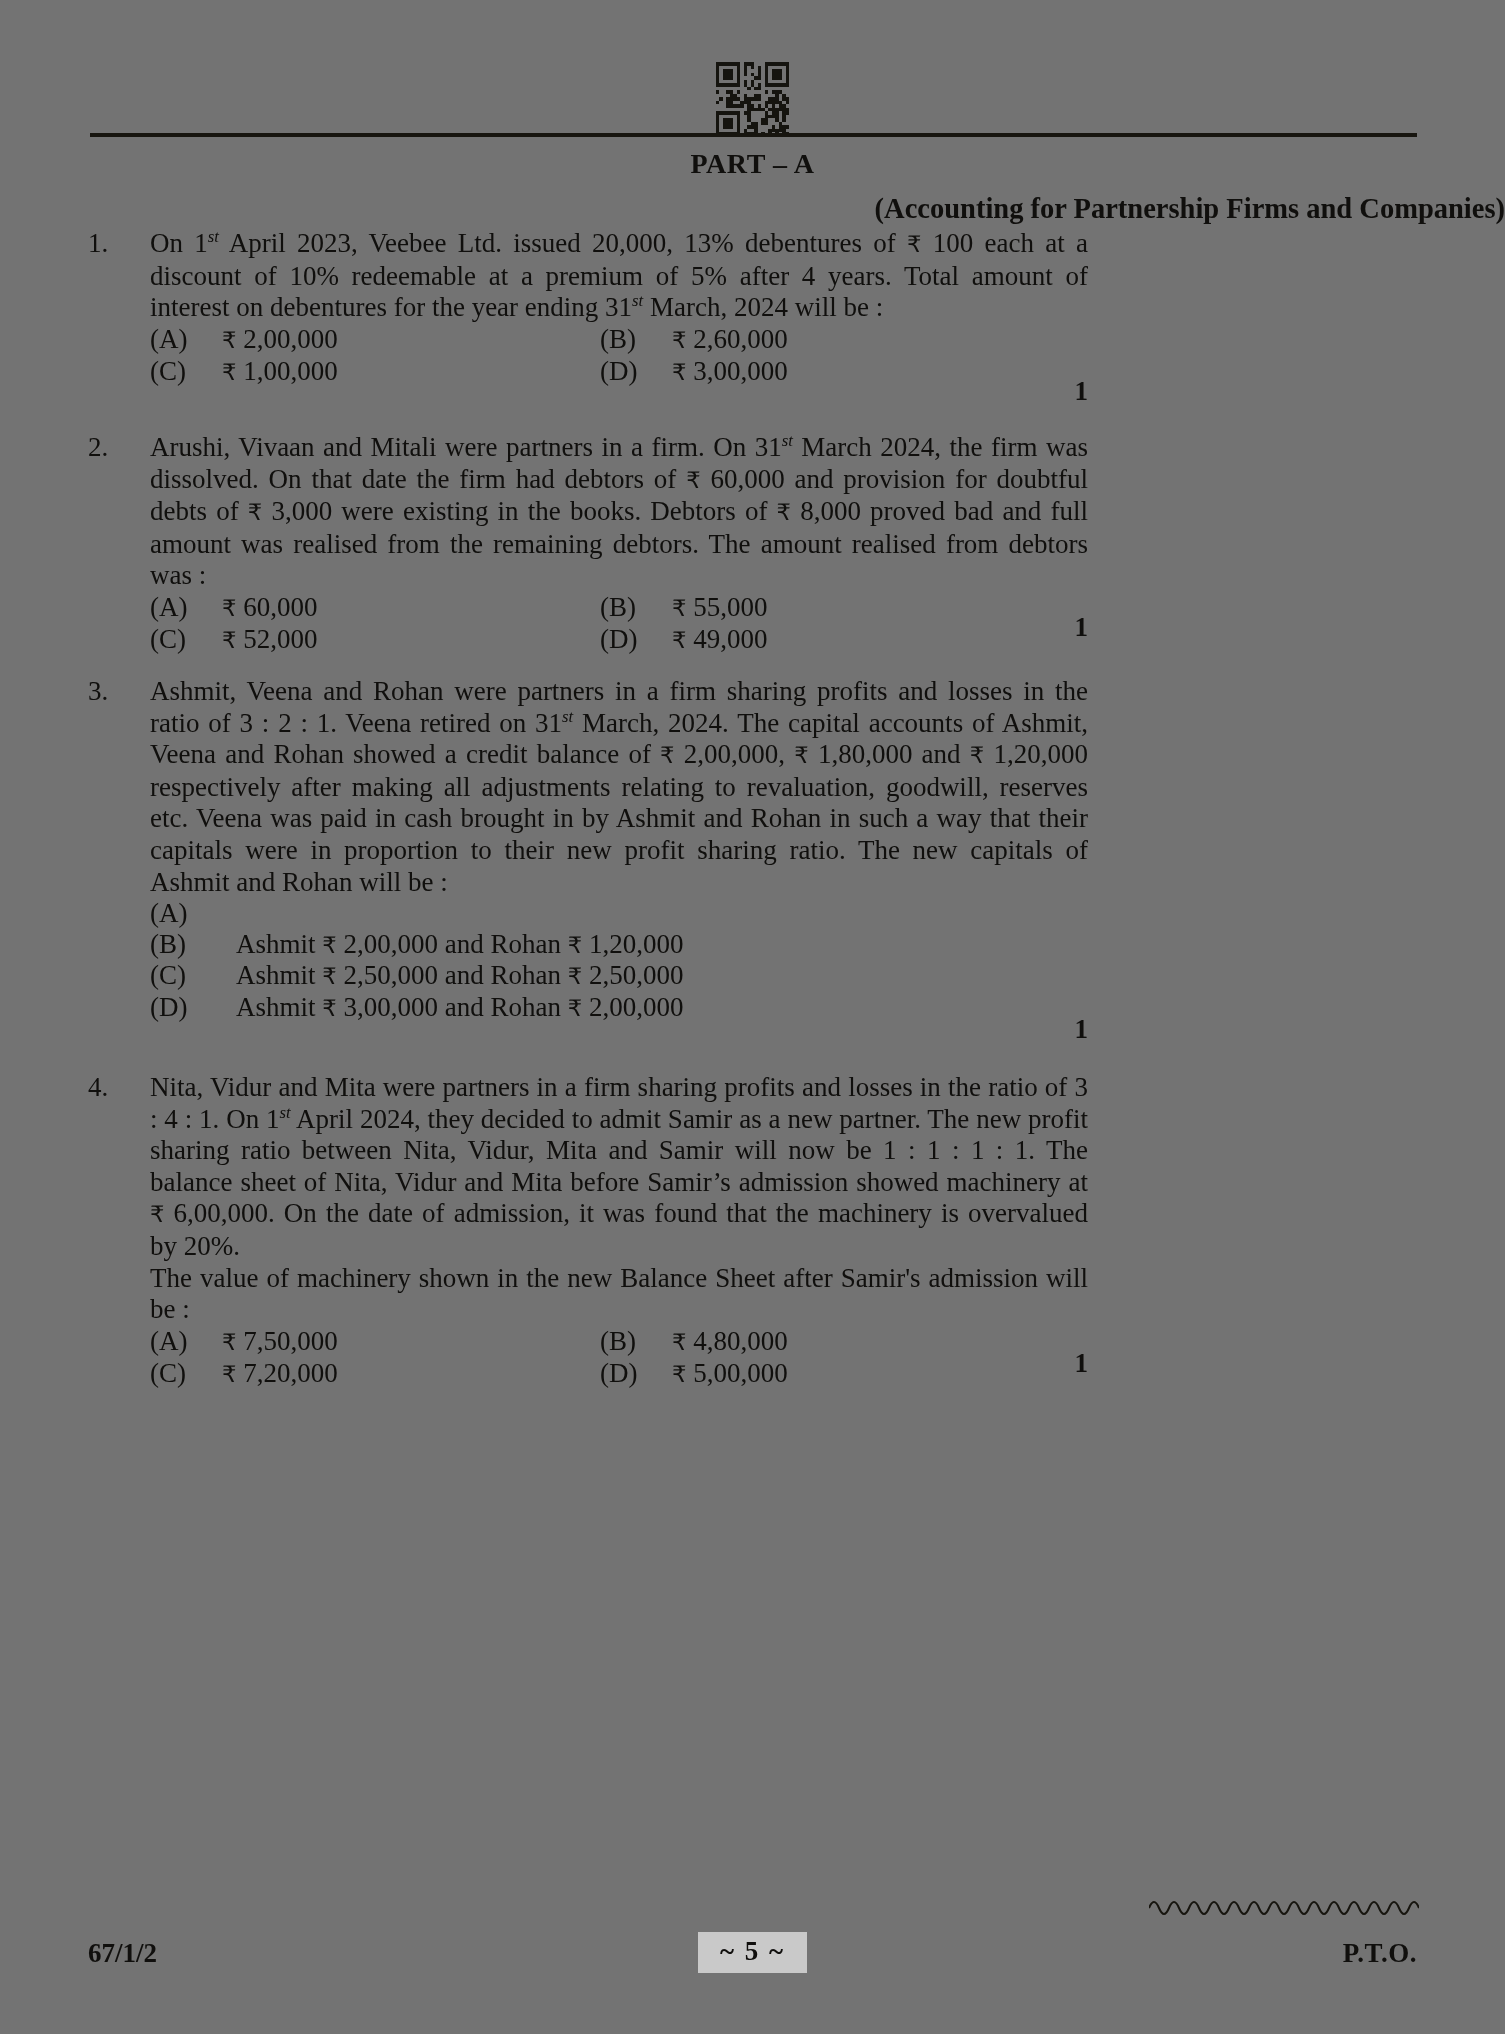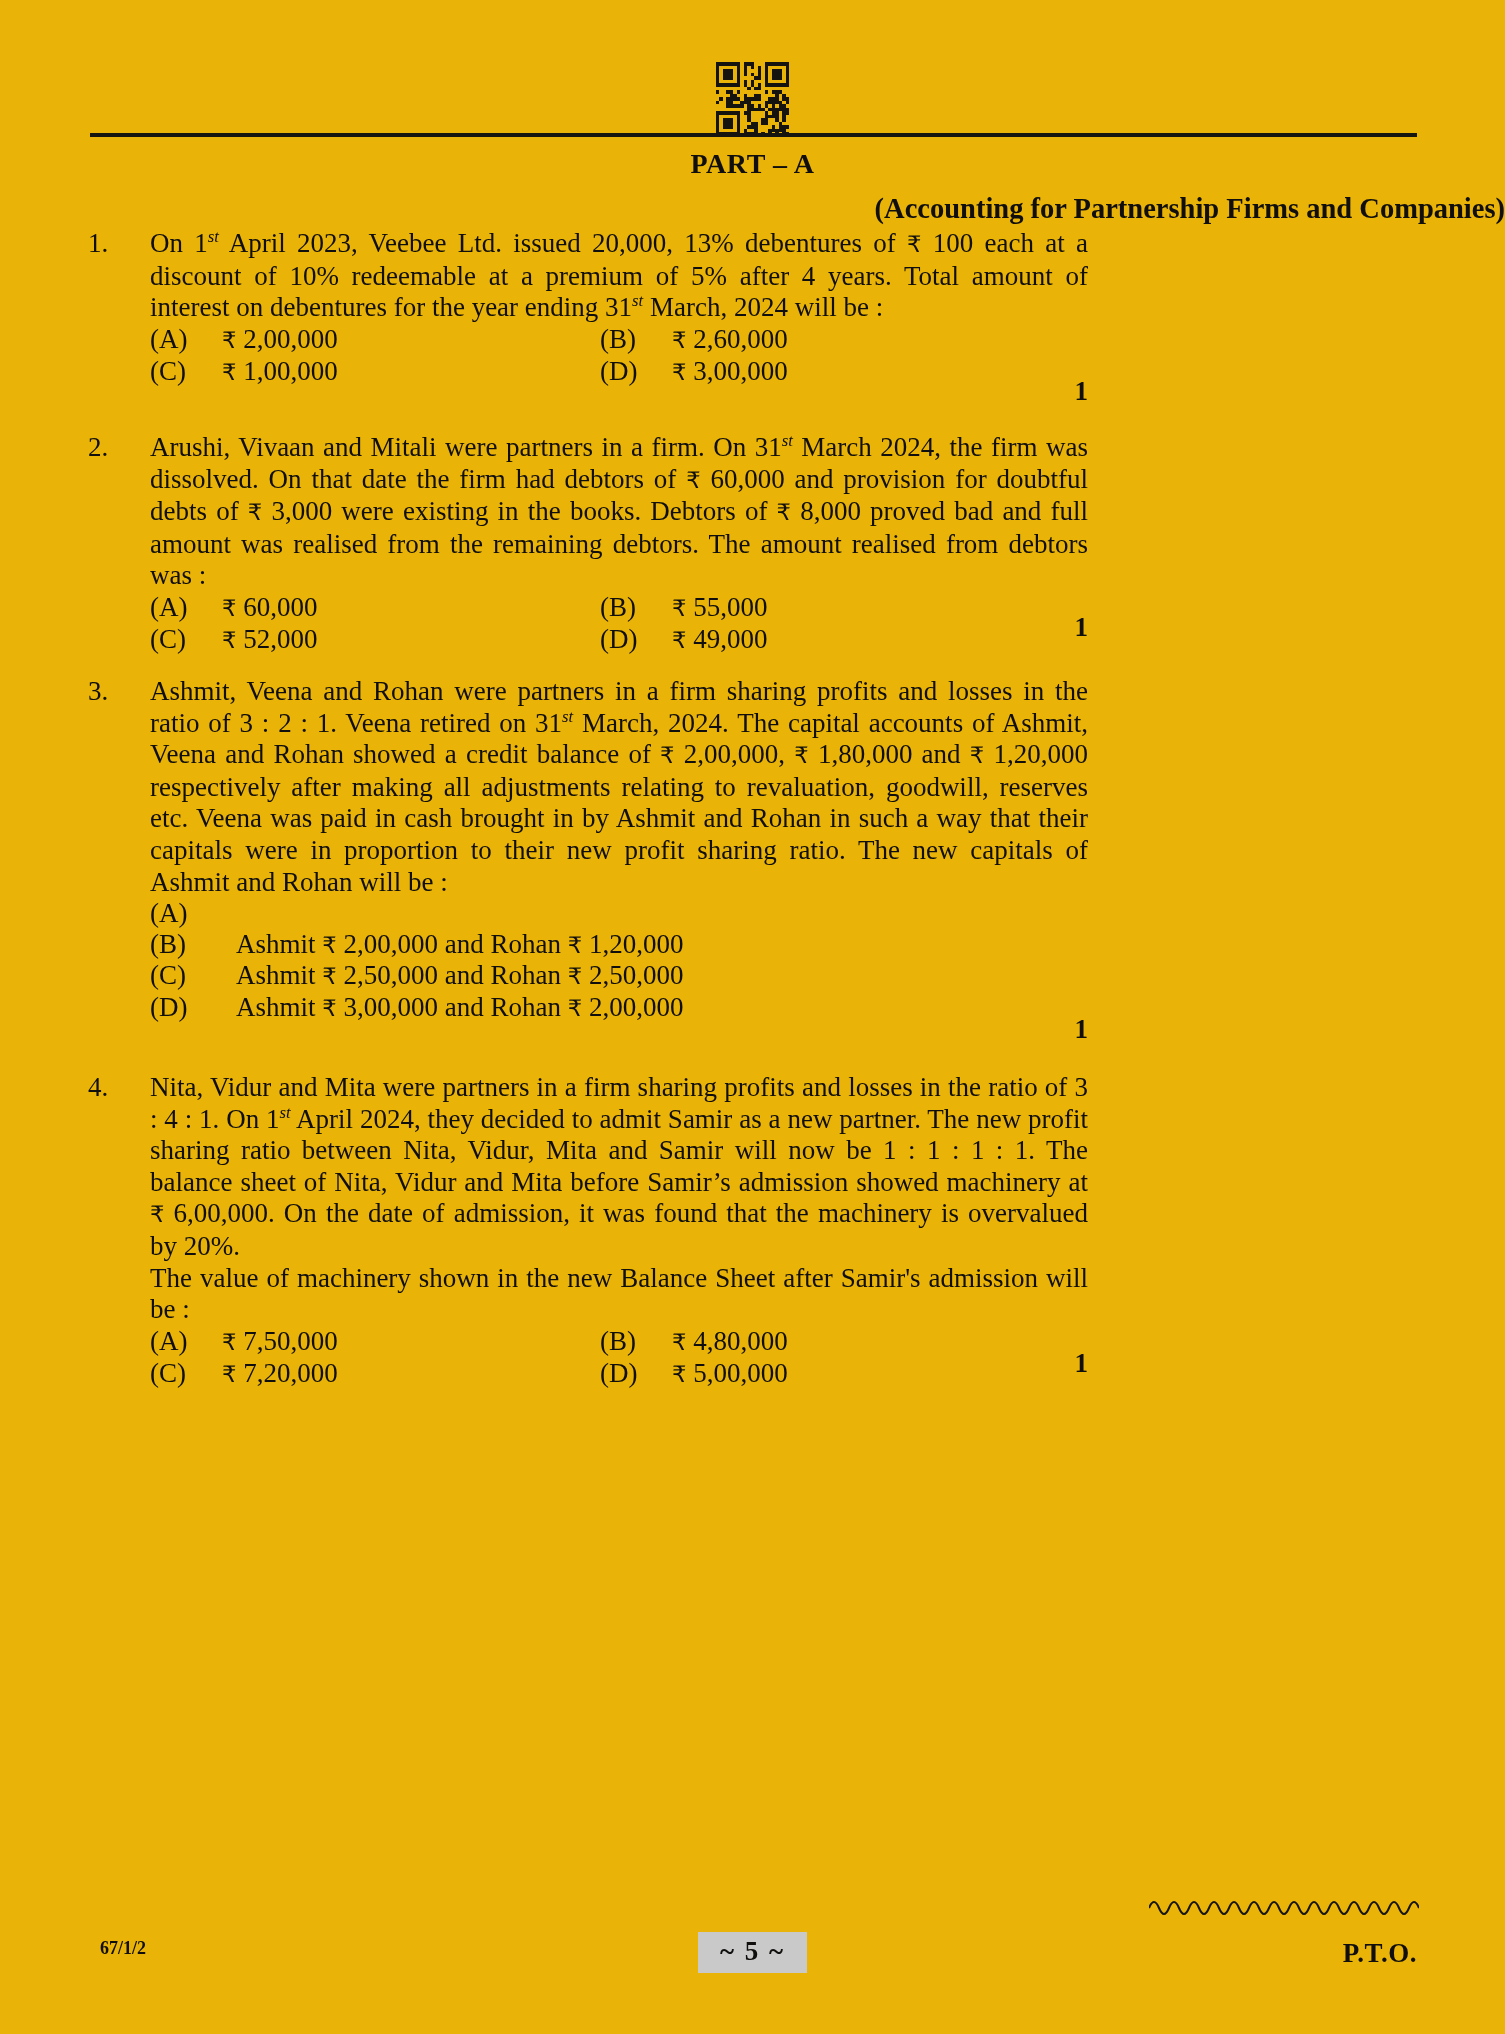--- a/index.html
+++ b/index.html
@@ -11,21 +11,21 @@
     width: 1505px;
     height: 2034px;
     font-family: "Liberation Serif", "DejaVu Serif", serif;
     color: #100f0d;
     position: relative;
     overflow: hidden;
   }
   .page {
     position: absolute;
     inset: 0;
-    background: #eab308;
+    background: #737373;
   }
 
   
   .qr-wrap {
     position: absolute;
     top: 62px;
     left: 0;
     width: 100%;
     display: flex;
     justify-content: center;
@@ -148,23 +148,23 @@
   
   .footer {
     position: absolute;
     left: 88px;
     right: 88px;
     bottom: 52px;
     height: 56px;
   }
   .footer-code {
     position: absolute;
-    left: 12px;
+    left: 0;
     top: 12px;
-    font-size: 18px;
+    font-size: 27px;
     font-weight: bold;
     text-align: center;
   }
   .footer-page {
     position: absolute;
     left: 0;
     right: 0;
     top: 6px;
     display: flex;
     justify-content: center;

